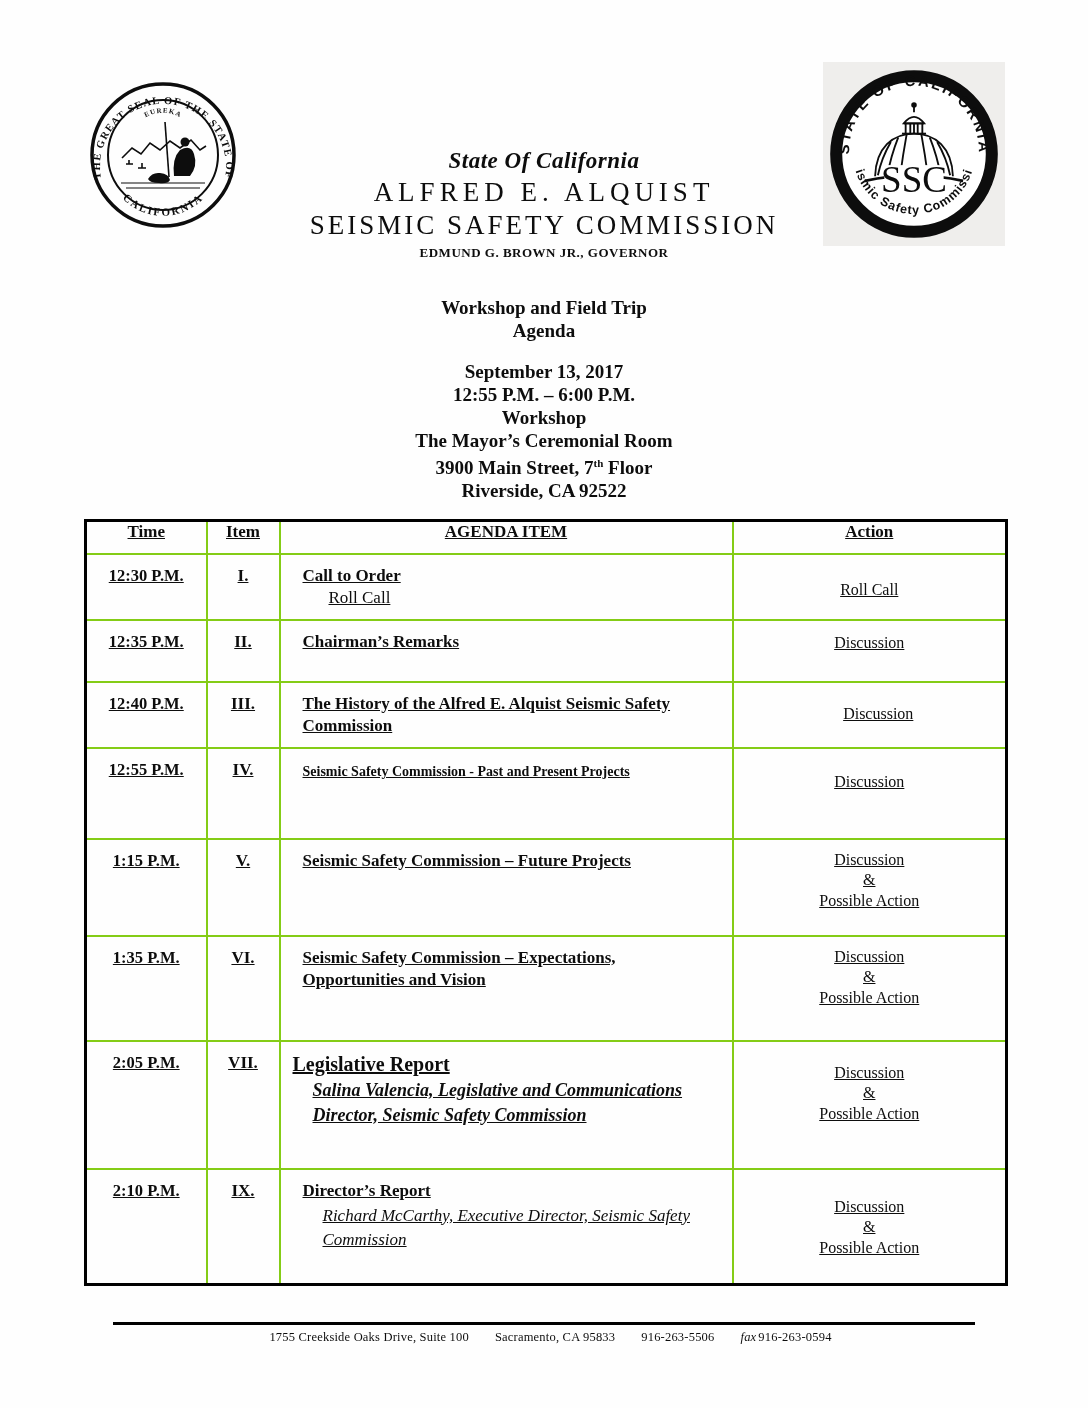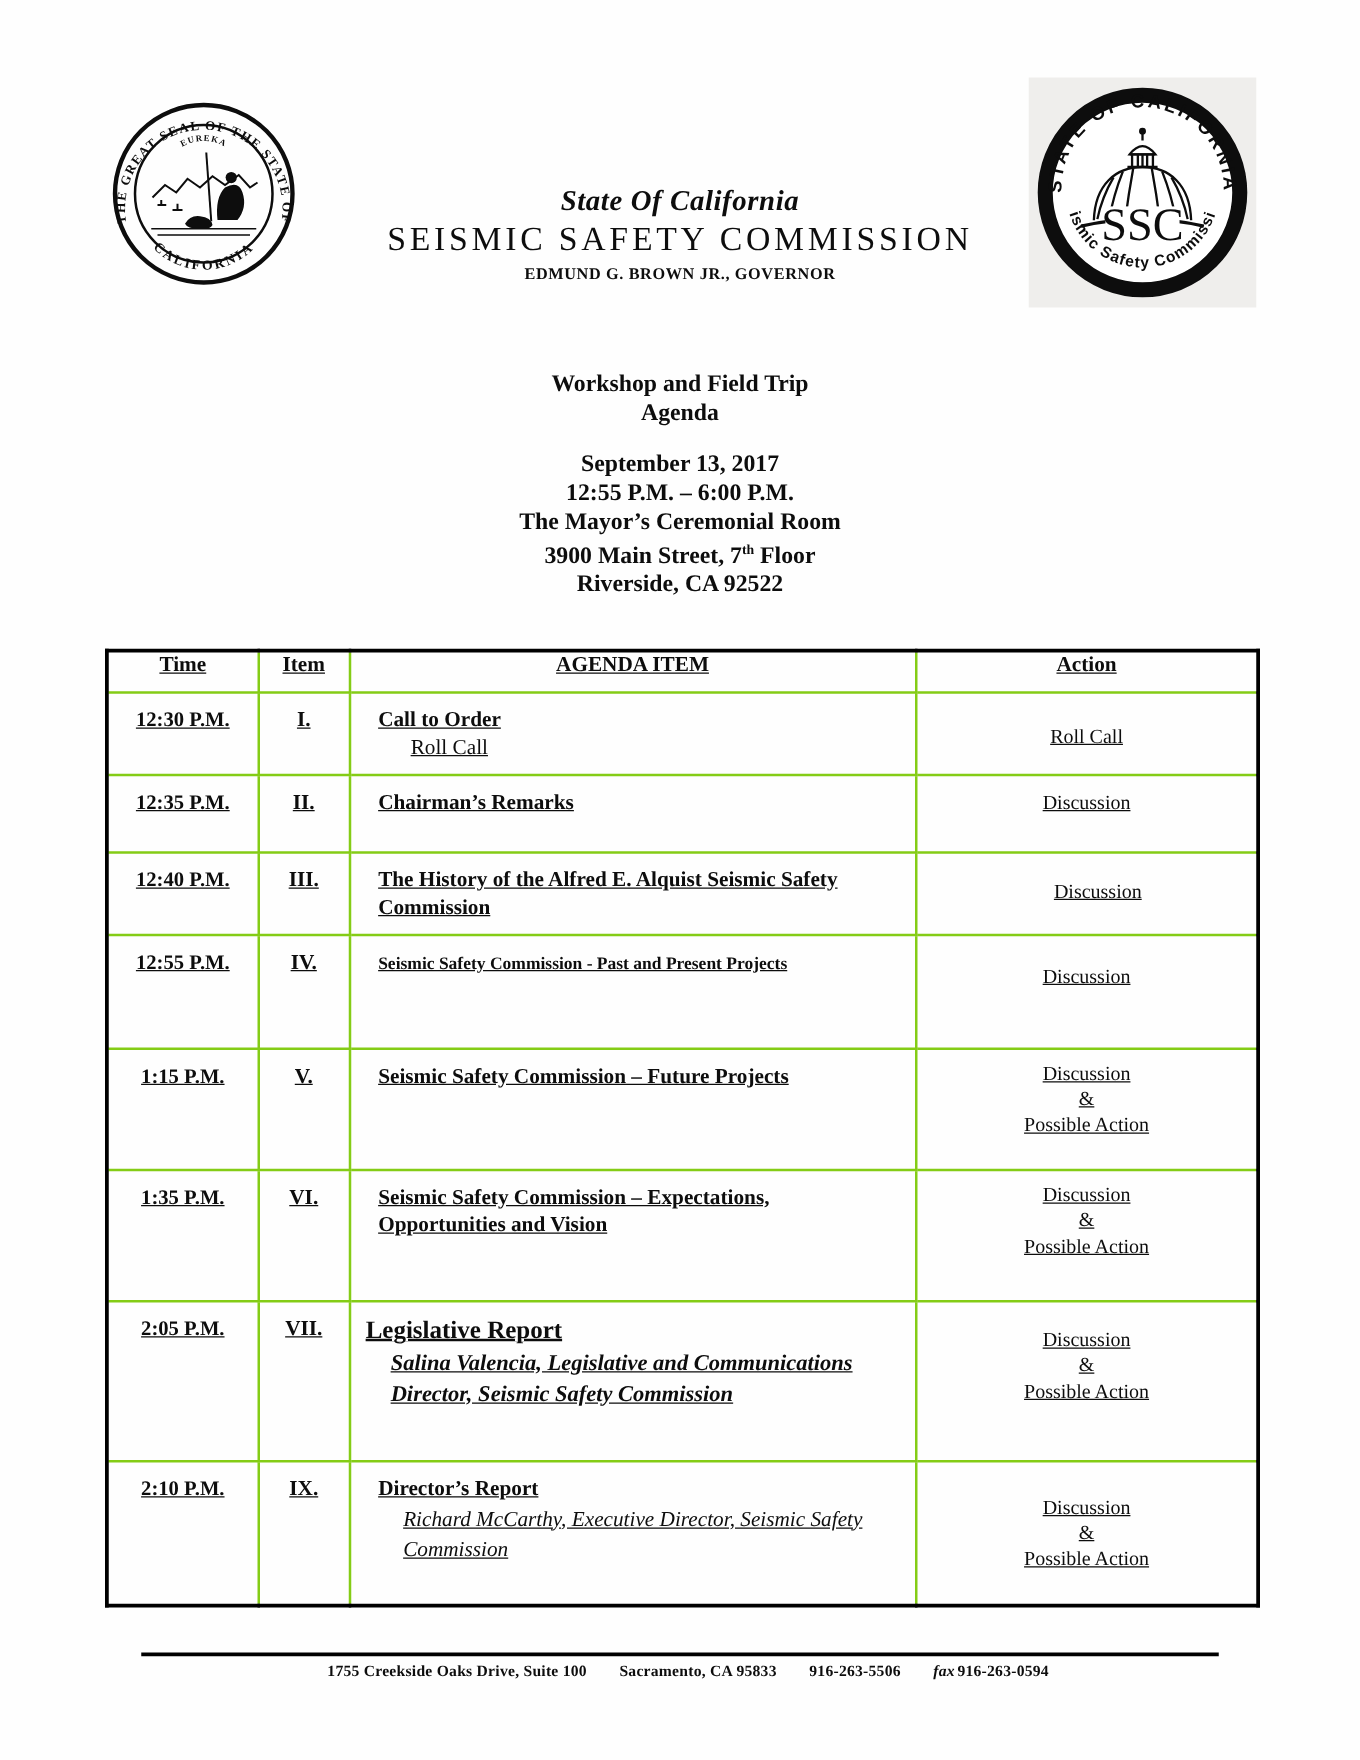--- a/index.html
+++ b/index.html
@@ -68,21 +68,21 @@
   tr.rh3 td { height:91px; }
   tr.rh4 td { height:97px; }
   tr.rh5 td { height:105px; }
   tr.rh6 td { height:128px; }
   tr.rh7 td { height:116px; }
 
   
   .footer { position:absolute; left:113px; top:1322px; width:862px;
             border-top:3px solid #000; text-align:center; padding-top:5px;
             font-size:12.5px; letter-spacing:0.2px; }
-  .footer span { margin:0 13px;font-weight:bold; }
+  .footer span { margin:0 13px; }
   .fax-label { font-style:italic; margin:0 2px 0 13px !important; }
   .fax-num { margin:0 !important; }
 </style>
 </head>
 <body>
 
 <div class="page">
 
   <svg class="great-seal" viewBox="0 0 150 150" xmlns="http://www.w3.org/2000/svg">
     <circle cx="75" cy="75" r="71" fill="none" stroke="#0d0d0d" stroke-width="3.5"></circle>
@@ -147,30 +147,32 @@
         <path d="M 120,82 Q 130,99 134,118"></path>
         <path d="M 42,124 Q 95,112 148,124" stroke-width="3"></path>
         <rect x="63" y="107" width="64" height="32" fill="#ffffff" stroke="none"></rect>
         <text x="95" y="136" text-anchor="middle" font-size="40" font-family="Liberation Serif, serif" fill="#0d0d0d" stroke="none">SSC</text>
       </g>
     </svg>
   </div>
 
   <div class="letterhead">
     <div class="lh-state">State Of California</div>
+    <div class="lh-org1">ALFRED E. ALQUIST</div>
     <div class="lh-org2">SEISMIC SAFETY COMMISSION</div>
     <div class="lh-gov">EDMUND G. BROWN JR., GOVERNOR</div>
   </div>
 
   <div class="event-block">
     <div>Workshop and Field Trip</div>
     <div>Agenda</div>
     <div class="event-gap"></div>
     <div>September 13, 2017</div>
     <div>12:55 P.M. – 6:00 P.M.</div>
+    <div>Workshop</div>
     <div>The Mayor’s Ceremonial Room</div>
     <div><span>3900 Main Street, 7</span><sup>th</sup><span> Floor</span></div>
     <div>Riverside, CA 92522</div>
   </div>
 
   <table class="agenda">
     <colgroup>
         <col style="width:121px">
         <col style="width:73px">
         <col style="width:453px">

